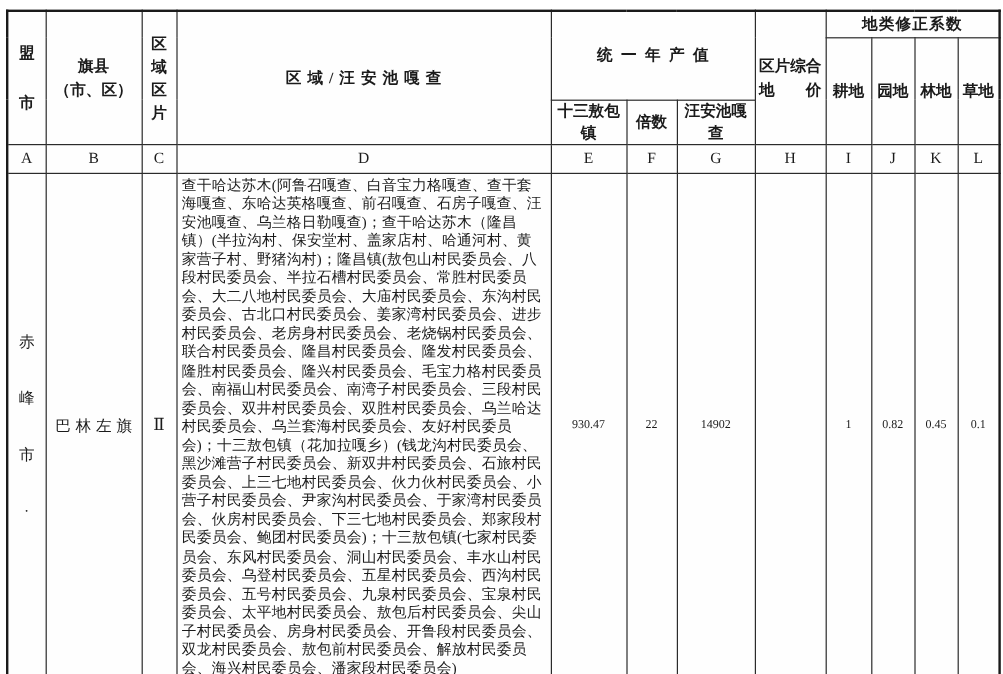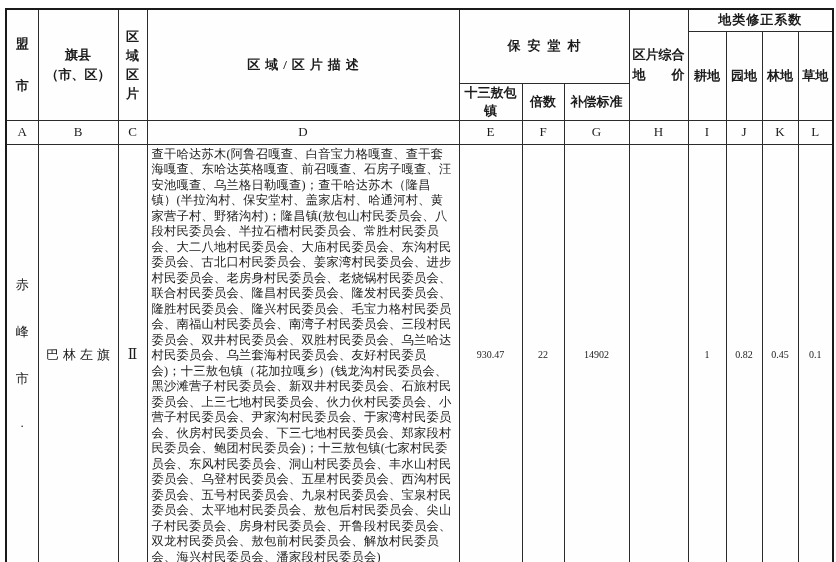--- a/index.html
+++ b/index.html
@@ -66,40 +66,40 @@
       <td rowspan="3" class="hd">
         <div class="vert lh30">盟市</div>
       </td>
       <td rowspan="3" class="hd two-line">
         <div>旗县</div>
         <div>（市、区）</div>
       </td>
       <td rowspan="3" class="hd">
         <div class="vert lh19">区域区片</div>
       </td>
-      <td rowspan="3" class="hd ls5">区域/区片描述</td>
-      <td colspan="3" rowspan="2" class="hd ls7">保安堂村</td>
+      <td rowspan="3" class="hd ls5">区域/汪安池嘎查</td>
+      <td colspan="3" rowspan="2" class="hd ls7">统一年产值</td>
       <td rowspan="3" class="hd two-line">
         <div>区片综合</div>
         <div>地　　价</div>
       </td>
       <td colspan="4" class="hd ls1">地类修正系数</td>
     </tr>
 
     <tr style="height:52px">
       <td rowspan="2" class="hd">耕地</td>
       <td rowspan="2" class="hd">园地</td>
       <td rowspan="2" class="hd">林地</td>
       <td rowspan="2" class="hd">草地</td>
     </tr>
 
     <tr style="height:33px">
       <td class="hd">十三敖包镇</td>
       <td class="hd">倍数</td>
-      <td class="hd">补偿标准</td>
+      <td class="hd">汪安池嘎查</td>
     </tr>
 
     <tr class="letters">
       <td>A</td>
       <td>B</td>
       <td>C</td>
       <td>D</td>
       <td>E</td>
       <td>F</td>
       <td>G</td>

